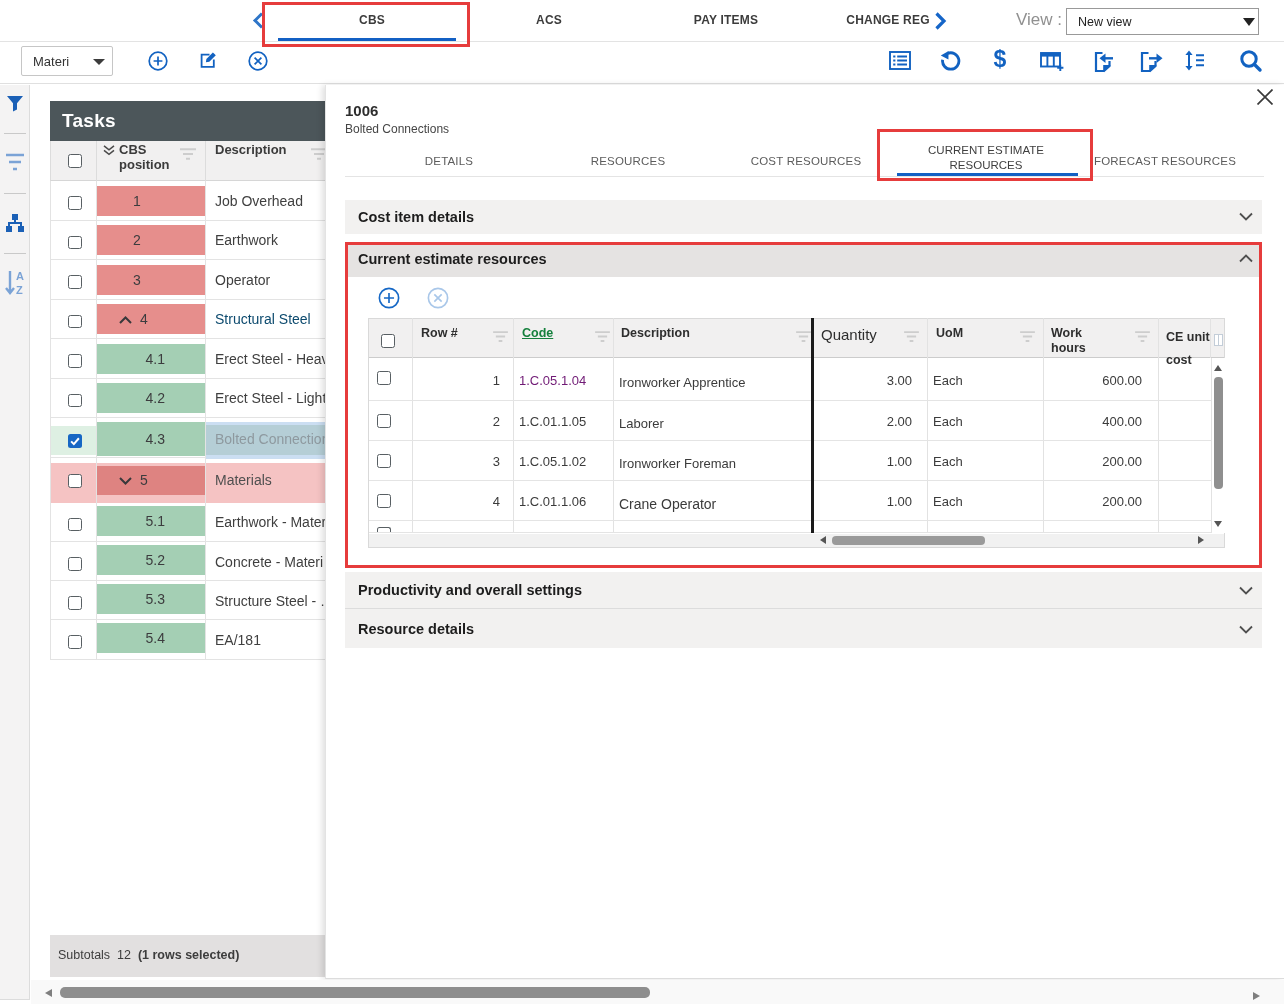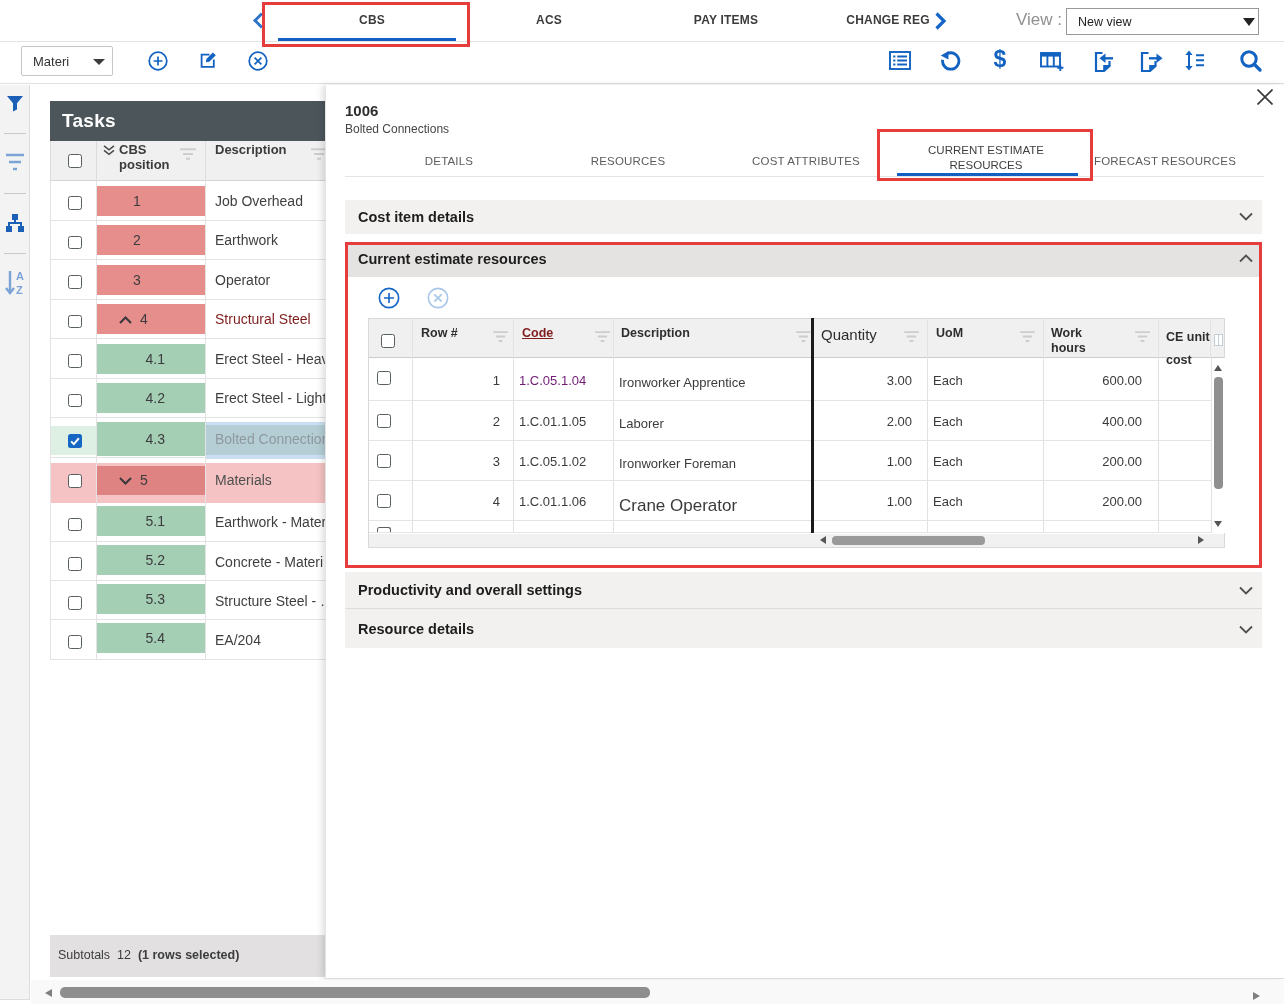--- a/index.html
+++ b/index.html
@@ -162,21 +162,21 @@
   <div class="abs" style="left:215px;top:271.75px;font-size:14px;color:#3f3f3f;white-space:nowrap;">Operator</div>
   <div class="abs" style="left:50px;top:299.5px;width:275px;height:39.5px;border-left:1px solid #e3e3e3;border-bottom:1px solid #e3e3e3;"></div>
   <div class="abs" style="left:96px;top:299.5px;width:1px;height:39.5px;background:#e3e3e3;"></div>
   <div class="abs" style="left:205px;top:299.5px;width:1px;height:39.5px;background:#e3e3e3;"></div>
   <div class="abs cb" style="left:68px;top:314.5px;"></div>
   <div class="abs" style="left:97px;top:304.0px;width:108px;height:30px;background:#e68e8c;"></div>
   <svg class="abs" style="left:119px;top:316.0px;" width="13" height="8" viewBox="0 0 13 8">
       <path d="M1 7 L6.5 1.5 L12 7" fill="none" stroke="#38383b" stroke-width="2"></path>
     </svg>
   <div class="abs" style="left:140px;top:311.0px;font-size:14px;color:#3c3c3e;">4</div>
-  <div class="abs" style="left:215px;top:311.25px;font-size:14px;color:#7f1d1d;white-space:nowrap;">Structural Steel</div>
+  <div class="abs" style="left:215px;top:311.25px;font-size:14px;color:#0c4a6e;white-space:nowrap;">Structural Steel</div>
   <div class="abs" style="left:50px;top:339px;width:275px;height:39.5px;border-left:1px solid #e3e3e3;border-bottom:1px solid #e3e3e3;"></div>
   <div class="abs" style="left:96px;top:339px;width:1px;height:39.5px;background:#e3e3e3;"></div>
   <div class="abs" style="left:205px;top:339px;width:1px;height:39.5px;background:#e3e3e3;"></div>
   <div class="abs cb" style="left:68px;top:354px;"></div>
   <div class="abs" style="left:97px;top:343.5px;width:108px;height:30px;background:#a4cfb4;"></div>
   <div class="abs" style="left:97px;top:350.5px;width:68px;text-align:right;font-size:14px;color:#3c3c3e;">4.1</div>
   <div class="abs" style="left:215px;top:350.75px;font-size:14px;color:#3f3f3f;white-space:nowrap;">Erect Steel - Heavy</div>
   <div class="abs" style="left:50px;top:378.5px;width:275px;height:39.5px;border-left:1px solid #e3e3e3;border-bottom:1px solid #e3e3e3;"></div>
   <div class="abs" style="left:96px;top:378.5px;width:1px;height:39.5px;background:#e3e3e3;"></div>
   <div class="abs" style="left:205px;top:378.5px;width:1px;height:39.5px;background:#e3e3e3;"></div>
@@ -230,34 +230,34 @@
   <div class="abs cb" style="left:68px;top:596.2px;"></div>
   <div class="abs" style="left:97px;top:584.2px;width:108px;height:30px;background:#a4cfb4;"></div>
   <div class="abs" style="left:97px;top:591.2px;width:68px;text-align:right;font-size:14px;color:#3c3c3e;">5.3</div>
   <div class="abs" style="left:215px;top:592.8px;font-size:14px;color:#3f3f3f;white-space:nowrap;">Structure Steel - …</div>
   <div class="abs" style="left:50px;top:620.4px;width:275px;height:39.200000000000045px;border-left:1px solid #e3e3e3;border-bottom:1px solid #e3e3e3;"></div>
   <div class="abs" style="left:96px;top:620.4px;width:1px;height:39.200000000000045px;background:#e3e3e3;"></div>
   <div class="abs" style="left:205px;top:620.4px;width:1px;height:39.200000000000045px;background:#e3e3e3;"></div>
   <div class="abs cb" style="left:68px;top:635.4px;"></div>
   <div class="abs" style="left:97px;top:623.4px;width:108px;height:30px;background:#a4cfb4;"></div>
   <div class="abs" style="left:97px;top:630.4px;width:68px;text-align:right;font-size:14px;color:#3c3c3e;">5.4</div>
-  <div class="abs" style="left:215px;top:632.0px;font-size:14px;color:#3f3f3f;white-space:nowrap;">EA/204</div>
+  <div class="abs" style="left:215px;top:632.0px;font-size:14px;color:#3f3f3f;white-space:nowrap;">EA/181</div>
 
   <div class="abs" style="left:50px;top:935px;width:275px;height:42px;background:#e2e0e0;"></div>
   <div class="abs" style="left:58px;top:948px;font-size:12.5px;color:#3d3d3d;">Subtotals&nbsp; 12 &nbsp;<b>(1 rows selected)</b></div>
 
   <div class="abs" style="left:325px;top:85px;width:959px;height:894px;background:#fff;box-shadow:-3px 0 6px rgba(0,0,0,.12);border-left:1px solid #e3e3e3;border-bottom:1px solid #dcdcdc;"></div>
   <svg class="abs" style="left:1257px;top:89px;" width="16" height="16" viewBox="0 0 16 16">
       <path d="M0.5 0.5 L15.5 15.5 M15.5 0.5 L0.5 15.5" stroke="#3a3a3a" stroke-width="1.7"></path>
     </svg>
   <div class="abs" style="left:345px;top:102px;font-size:15px;font-weight:bold;color:#2d2d2d;">1006</div>
   <div class="abs" style="left:345px;top:122px;font-size:12px;color:#454545;">Bolted Connections</div>
   <div class="abs" style="left:399px;top:155px;width:100px;text-align:center;font-size:11.5px;color:#5c5c5c;letter-spacing:.2px;">DETAILS</div>
   <div class="abs" style="left:578px;top:155px;width:100px;text-align:center;font-size:11.5px;color:#5c5c5c;letter-spacing:.2px;">RESOURCES</div>
-  <div class="abs" style="left:726px;top:155px;width:160px;text-align:center;font-size:11.5px;color:#5c5c5c;letter-spacing:.2px;">COST ATTRIBUTES</div>
+  <div class="abs" style="left:726px;top:155px;width:160px;text-align:center;font-size:11.5px;color:#5c5c5c;letter-spacing:.2px;">COST RESOURCES</div>
   <div class="abs" style="left:906px;top:143px;width:160px;text-align:center;font-size:11.5px;color:#3f3f3f;line-height:14.5px;">CURRENT ESTIMATE<br>RESOURCES</div>
   <div class="abs" style="left:1085px;top:155px;width:160px;text-align:center;font-size:11.5px;color:#5c5c5c;letter-spacing:.2px;">FORECAST RESOURCES</div>
   <div class="abs" style="left:345px;top:176px;width:919px;height:1px;background:#e4e4e4;"></div>
   <div class="abs" style="left:897px;top:173px;width:181px;height:3px;background:#1360c4;"></div>
   <div class="abs" style="left:877px;top:129px;width:216px;height:52px;border:3px solid #e63c3c;"></div>
   <div class="abs secbar" style="left:345px;top:200px;width:917px;height:34px;"></div>
   <div class="abs sectitle" style="left:358px;top:209px;">Cost item details</div>
   <svg class="abs" style="left:1239px;top:212px;" width="14" height="9" viewBox="0 0 14 9">
       <path d="M1 1.5 L7 7.5 L13 1.5" fill="none" stroke="#4f4f4f" stroke-width="1.8"></path>
     </svg>
@@ -278,21 +278,21 @@
   <div class="abs" style="left:368px;top:318px;width:857px;height:230px;border:1px solid #d9d9d9;background:#fff;"></div>
   <div class="abs" style="left:369px;top:319px;width:855px;height:39px;background:#f1f0f0;border-bottom:1px solid #cccccc;"></div>
   <div class="abs" style="left:412px;top:318px;width:1px;height:214px;background:#e2e2e2;"></div>
   <div class="abs" style="left:513px;top:318px;width:1px;height:214px;background:#e2e2e2;"></div>
   <div class="abs" style="left:613px;top:318px;width:1px;height:214px;background:#e2e2e2;"></div>
   <div class="abs" style="left:927px;top:318px;width:1px;height:214px;background:#e2e2e2;"></div>
   <div class="abs" style="left:1043px;top:318px;width:1px;height:214px;background:#e2e2e2;"></div>
   <div class="abs" style="left:1158px;top:318px;width:1px;height:214px;background:#e2e2e2;"></div>
     <div class="abs" style="left:1210px;top:318px;width:1px;height:40px;background:#e2e2e2;"></div>
   <div class="abs" style="left:421px;top:326px;font-size:12.5px;font-weight:bold;color:#2e2e2e;">Row #</div>
-  <div class="abs" style="left:522px;top:326px;font-size:12.5px;font-weight:bold;color:#7f1d1d;text-decoration:underline;">Code</div>
+  <div class="abs" style="left:522px;top:326px;font-size:12.5px;font-weight:bold;color:#15803d;text-decoration:underline;">Code</div>
   <div class="abs" style="left:621px;top:326px;font-size:12.5px;font-weight:bold;color:#2e2e2e;">Description</div>
   <div class="abs" style="left:821px;top:326px;font-size:15px;font-weight:normal;color:#2e2e2e;">Quantity</div>
   <div class="abs" style="left:936px;top:326px;font-size:12.5px;font-weight:bold;color:#2e2e2e;">UoM</div>
   <div class="abs" style="left:1051px;top:326px;font-size:12.5px;font-weight:bold;color:#2e2e2e;line-height:15px;">Work<br>hours</div>
   <div class="abs" style="left:1166px;top:326px;font-size:12.5px;font-weight:bold;color:#2e2e2e;line-height:23px;">CE unit<br>cost</div>
   <svg class="abs" style="left:492px;top:331px;" width="17" height="12" viewBox="0 0 18 13">
       <path d="M1 1.2 H17 M4 6 H14 M7 10.8 H11" stroke="#cdcdcd" stroke-width="2"></path>
     </svg>
   <svg class="abs" style="left:594px;top:331px;" width="17" height="12" viewBox="0 0 18 13">
       <path d="M1 1.2 H17 M4 6 H14 M7 10.8 H11" stroke="#cdcdcd" stroke-width="2"></path>
@@ -333,21 +333,21 @@
   <div class="abs" style="left:412px;top:454px;width:88px;text-align:right;font-size:13px;color:#3b3b3b;">3</div>
   <div class="abs" style="left:519px;top:454px;font-size:13px;color:#3b3b3b;">1.C.05.1.02</div>
   <div class="abs" style="left:619px;top:456px;font-size:13px;color:#3b3b3b;">Ironworker Foreman</div>
   <div class="abs" style="left:814px;top:454px;width:98px;text-align:right;font-size:13px;color:#3b3b3b;">1.00</div>
   <div class="abs" style="left:933px;top:454px;font-size:13px;color:#3b3b3b;">Each</div>
   <div class="abs" style="left:1043px;top:454px;width:99px;text-align:right;font-size:13px;color:#3b3b3b;">200.00</div>
   <div class="abs" style="left:369px;top:520px;width:842px;height:1px;background:#e4e4e4;"></div>
   <div class="abs cb" style="left:377px;top:494px;"></div>
   <div class="abs" style="left:412px;top:494px;width:88px;text-align:right;font-size:13px;color:#3b3b3b;">4</div>
   <div class="abs" style="left:519px;top:494px;font-size:13px;color:#3b3b3b;">1.C.01.1.06</div>
-  <div class="abs" style="left:619px;top:496px;font-size:17px;color:#3b3b3b;">Crane Operator</div>
+  <div class="abs" style="left:619px;top:496px;font-size:14px;color:#3b3b3b;">Crane Operator</div>
   <div class="abs" style="left:814px;top:494px;width:98px;text-align:right;font-size:13px;color:#3b3b3b;">1.00</div>
   <div class="abs" style="left:933px;top:494px;font-size:13px;color:#3b3b3b;">Each</div>
   <div class="abs" style="left:1043px;top:494px;width:99px;text-align:right;font-size:13px;color:#3b3b3b;">200.00</div>
   <div class="abs" style="left:377px;top:527px;width:13.5px;height:6px;border:1.7px solid #585f63;border-bottom:none;border-radius:2.5px 2.5px 0 0;background:#fff;"></div>
   <div class="abs" style="left:369px;top:532px;width:855px;height:1px;background:#e4e4e4;"></div>
     <div class="abs" style="left:369px;top:534px;width:855px;height:13px;background:#f1f1f1;"></div>
   <div class="abs" style="left:811px;top:318px;width:3px;height:215px;background:#1a1a1a;"></div>
   <div class="abs" style="left:820px;top:536px;width:0;height:0;border-top:4.5px solid transparent;border-bottom:4.5px solid transparent;border-right:6px solid #555;"></div>
   <div class="abs" style="left:832px;top:536px;width:153px;height:9px;background:#9a9a9a;border-radius:4px;"></div>
   <div class="abs" style="left:1198px;top:536px;width:0;height:0;border-top:4.5px solid transparent;border-bottom:4.5px solid transparent;border-left:6px solid #555;"></div>

